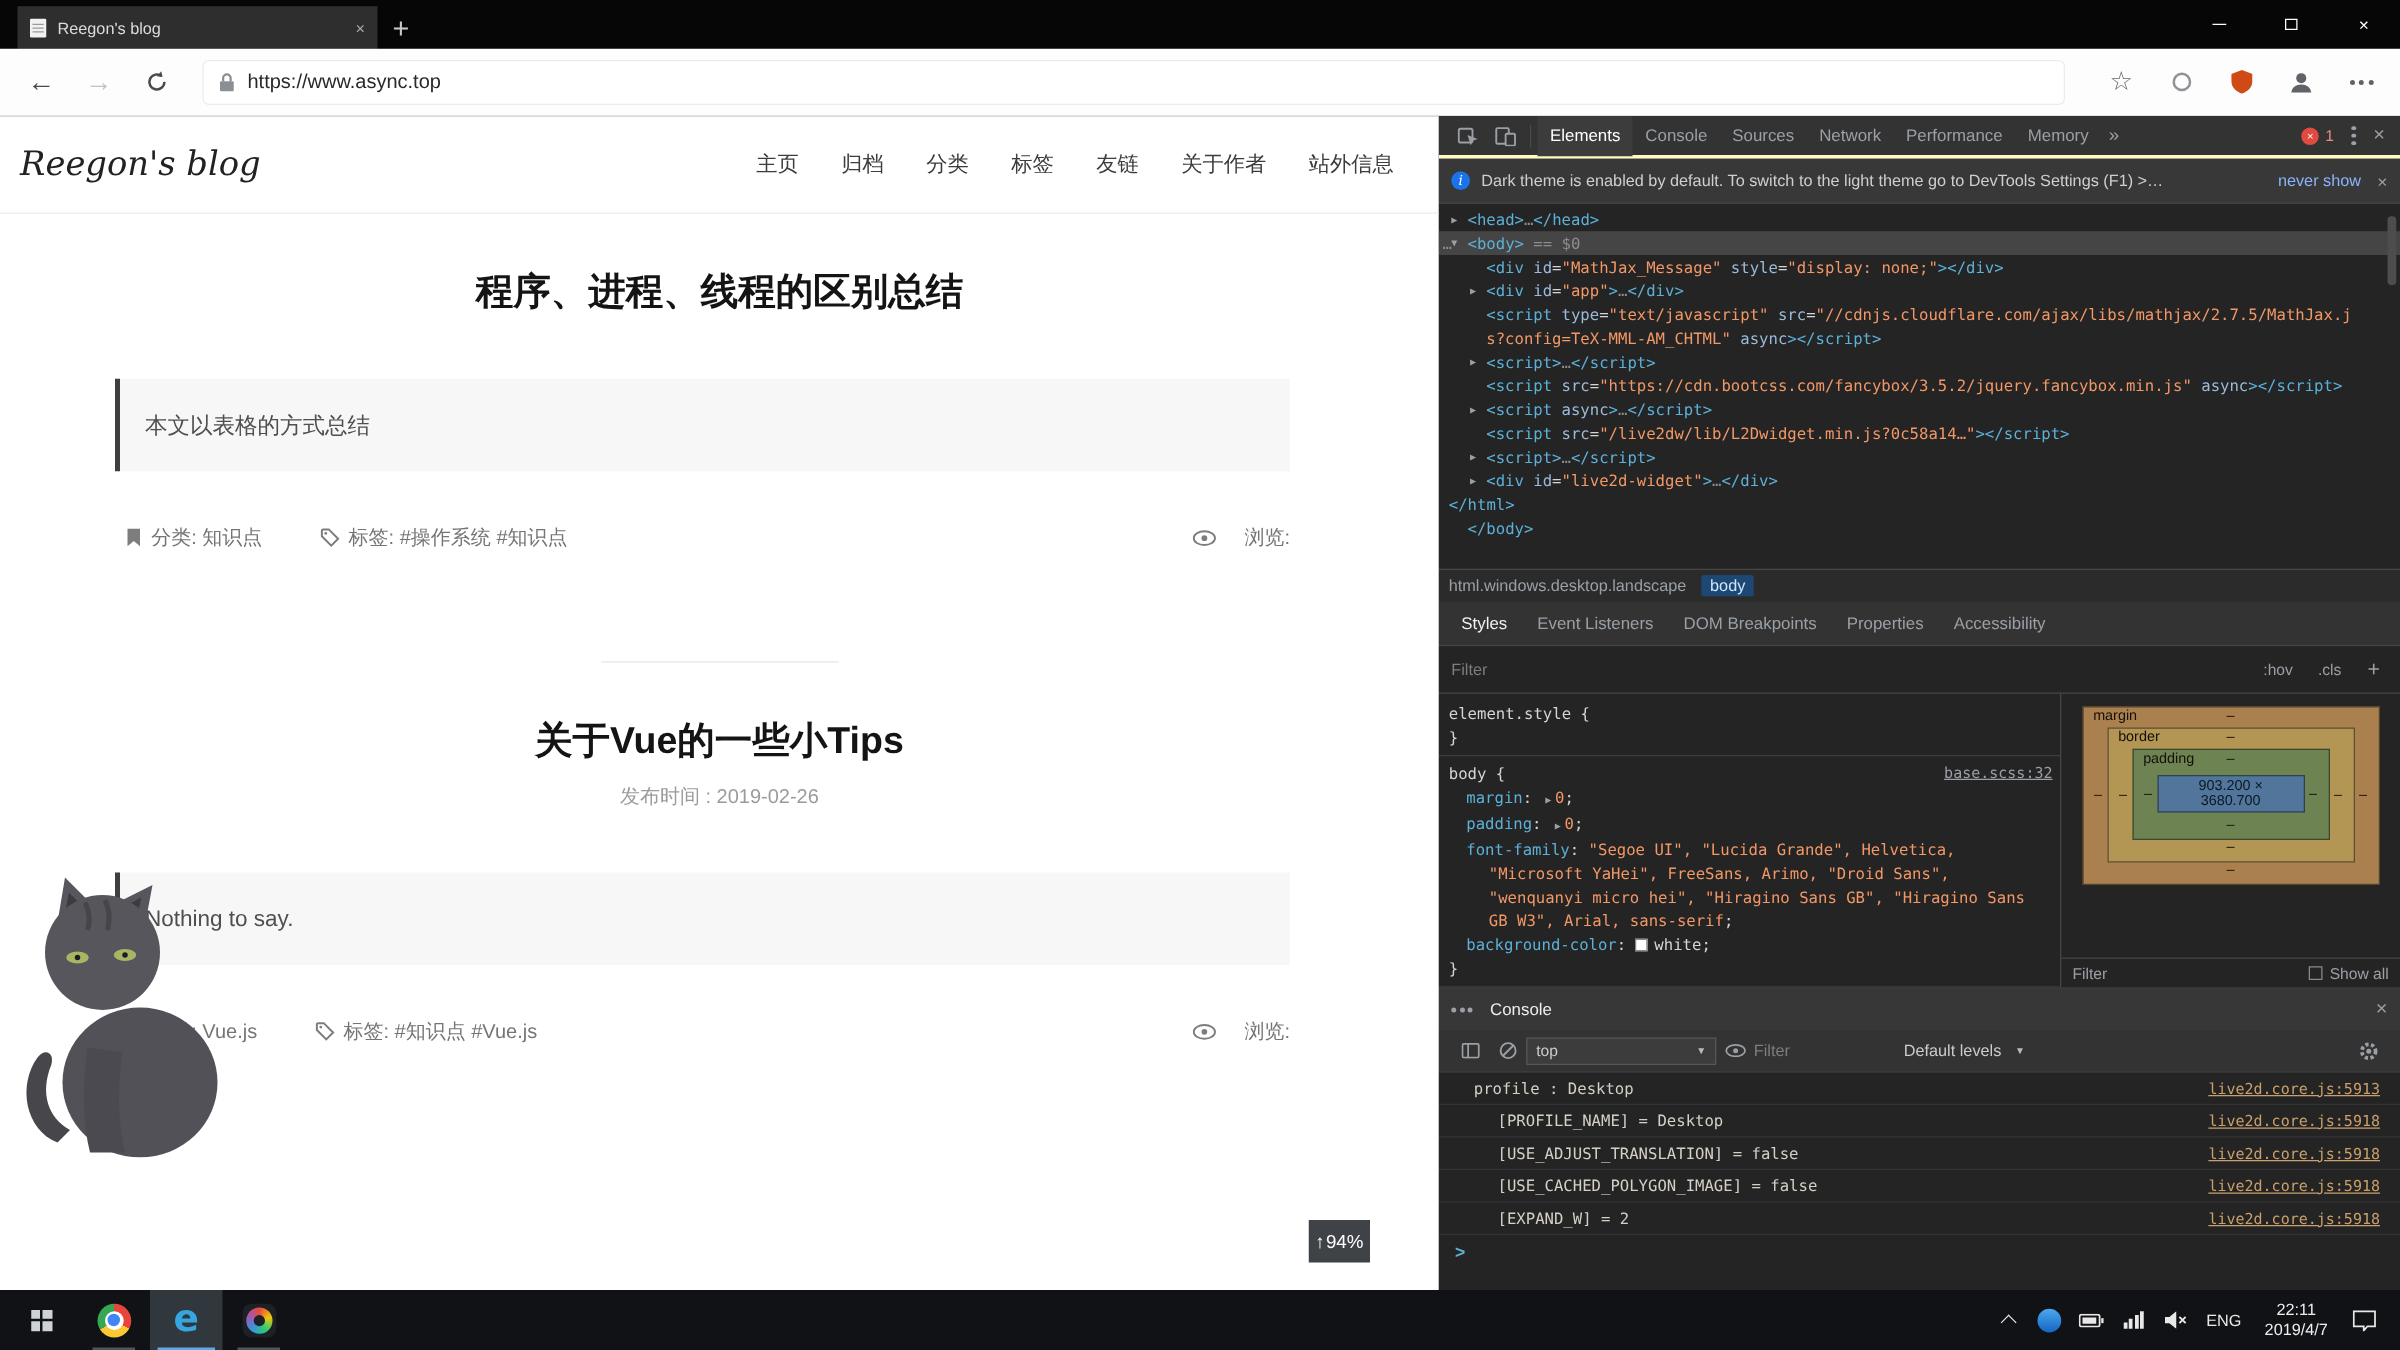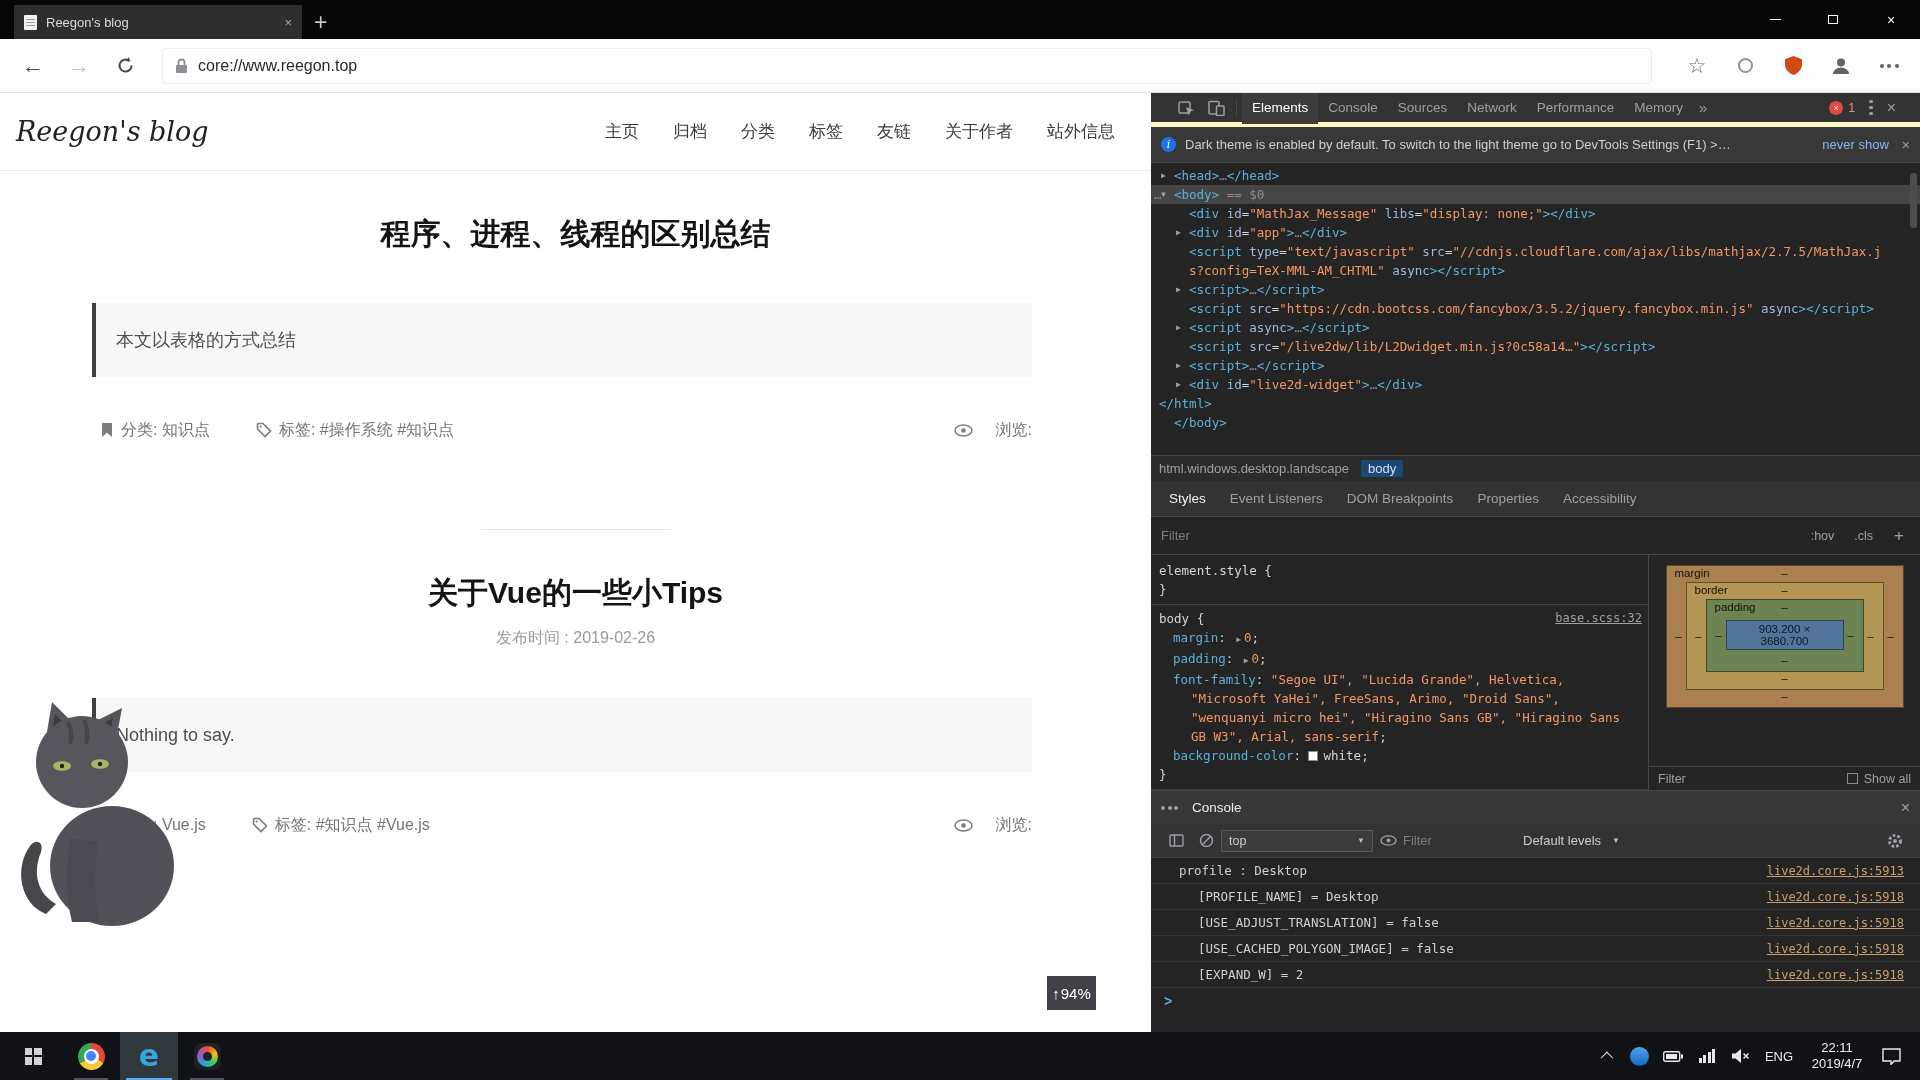--- a/index.html
+++ b/index.html
@@ -47,21 +47,21 @@
   .post-quote { margin:50px 119px 0 92px; background:#f7f7f7; border-left:4px solid #3f3f3f; padding:25px 20px; text-align:left; font-size:18px; line-height:24px; color:#4f4f4f; }
   .post-meta { margin:42px 119px 0 100px; height:22px; display:flex; align-items:center; font-size:16px; color:#757575; }
   .meta-group { display:flex; align-items:center; gap:7px; margin-right:46px; }
   .meta-right { margin-left:auto; display:flex; align-items:center; gap:23px; margin-right:0; }
   .post-divider { width:190px; height:1px; background:#e6e6e6; margin:88px auto 0; }
   .scroll-badge { position:absolute; right:55px; top:883px; width:49px; height:34px; background:#3f4347; color:#fff; font-size:15px; display:flex; align-items:center; justify-content:center; gap:1px; }
   .cat { position:absolute; left:8px; top:605px; width:176px; height:228px; }
 
   
   .devtools { flex:1; background:#242424; color:#d5d5d5; font-size:13px; display:flex; flex-direction:column; overflow:hidden; }
-  .dt-toolbar { height:34px; background:#333; border-bottom:5px solid #fef9c3; display:flex; align-items:center; padding:0 20px; flex:none; }
+  .dt-toolbar { height:34px; background:#333; border-bottom:3px solid #fef9c3; display:flex; align-items:center; padding:0 8px; flex:none; }
   .dt-icon { width:30px; height:28px; display:flex; align-items:center; justify-content:center; color:#9aa0a6; flex:none; }
   .dt-sep { width:1px; height:18px; background:#4a4a4a; margin:0 5px; flex:none; }
   .dt-tab { padding:0 10px; line-height:33px; color:#9aa0a6; font-size:13.5px; white-space:nowrap; }
   .dt-tab.active { color:#fff; background:#3c3c3c; }
   .more-tabs { color:#9aa0a6; font-size:15px; padding:0 6px; }
   .dt-right { margin-left:auto; display:flex; align-items:center; gap:14px; padding-right:4px; }
   .err-group { display:flex; align-items:center; gap:5px; }
   .err-circle { width:14px; height:14px; border-radius:50%; background:#e04a3f; color:#fff; font-size:9px; display:flex; align-items:center; justify-content:center; }
   .err-count { color:#e88; font-size:12.5px; }
   .dots-v { display:flex; flex-direction:column; gap:2.5px; }
@@ -207,21 +207,21 @@
       <svg width="19" height="19" viewBox="0 0 19 19">
           <path d="M15.5 9.5 a6 6 0 1 1 -2.2 -4.6" fill="none" stroke="#4a4a4a" stroke-width="2"></path>
           <path d="M13 1 L14 5.5 L9.5 5" fill="#4a4a4a"></path>
         </svg>
     </div>
     <div class="urlbox">
       <svg width="13" height="16" viewBox="0 0 13 16">
           <rect x="1" y="7" width="11" height="8" rx="1" fill="#8a8f94"></rect>
           <path d="M3.5 7 V4.5 a3 3 0 0 1 6 0 V7" fill="none" stroke="#8a8f94" stroke-width="1.8"></path>
         </svg>
-      <span class="url-text">core://www.reegon.top</span>
+      <span class="url-text">https://www.async.top</span>
     </div>
     <div class="bar-icon">
         <span class="star">☆</span>
       </div>
     <div class="bar-icon">
         <span class="ring-icon"></span>
       </div>
     <div class="bar-icon">
       <svg width="17" height="19" viewBox="0 0 17 19">
           <path d="M8.5 0 L17 3.2 V8.5 C17 13.6 13.4 16.9 8.5 19 C3.6 16.9 0 13.6 0 8.5 V3.2 Z" fill="#d04a15"></path>
@@ -380,21 +380,21 @@
       <div class="dt-infobar">
         <span class="info-icon">i</span>
         <span class="infobar-msg">Dark theme is enabled by default. To switch to the light theme go to DevTools Settings (F1) &gt;…</span>
         <span class="infobar-action">never show</span>
         <span class="infobar-close">×</span>
       </div>
 
       <div class="dt-tree">
           <div class="tree-row" style="padding-left: 23px;"><span class="tree-arrow" style="left: 10px;">▶</span><span class="t-tag">&lt;head&gt;</span><span class="t-dim">…</span><span class="t-tag">&lt;/head&gt;</span></div>
           <div class="tree-row selected" style="padding-left: 23px;"><span class="tree-gutter">…</span><span class="tree-arrow" style="left: 10px;">▼</span><span class="t-tag">&lt;body&gt;</span><span class="t-dim"> == $0</span></div>
-          <div class="tree-row" style="padding-left: 38px;"><span class="t-tag">&lt;div</span><span class="t-attr"> id</span><span class="t-plain">=</span><span class="t-val">"MathJax_Message"</span><span class="t-attr"> libs</span><span class="t-plain">=</span><span class="t-val">"display: none;"</span><span class="t-tag">&gt;</span><span class="t-tag">&lt;/div&gt;</span></div>
+          <div class="tree-row" style="padding-left: 38px;"><span class="t-tag">&lt;div</span><span class="t-attr"> id</span><span class="t-plain">=</span><span class="t-val">"MathJax_Message"</span><span class="t-attr"> style</span><span class="t-plain">=</span><span class="t-val">"display: none;"</span><span class="t-tag">&gt;</span><span class="t-tag">&lt;/div&gt;</span></div>
           <div class="tree-row" style="padding-left: 38px;"><span class="tree-arrow" style="left: 25px;">▶</span><span class="t-tag">&lt;div</span><span class="t-attr"> id</span><span class="t-plain">=</span><span class="t-val">"app"</span><span class="t-tag">&gt;</span><span class="t-dim">…</span><span class="t-tag">&lt;/div&gt;</span></div>
           <div class="tree-row" style="padding-left: 38px;"><span class="t-tag">&lt;script</span><span class="t-attr"> type</span><span class="t-plain">=</span><span class="t-val">"text/javascript"</span><span class="t-attr"> src</span><span class="t-plain">=</span><span class="t-val">"//cdnjs.cloudflare.com/ajax/libs/mathjax/2.7.5/MathJax.js?config=TeX-MML-AM_CHTML"</span><span class="t-attr"> async</span><span class="t-tag">&gt;</span><span class="t-tag">&lt;/script&gt;</span></div>
           <div class="tree-row" style="padding-left: 38px;"><span class="tree-arrow" style="left: 25px;">▶</span><span class="t-tag">&lt;script&gt;</span><span class="t-dim">…</span><span class="t-tag">&lt;/script&gt;</span></div>
           <div class="tree-row" style="padding-left: 38px;"><span class="t-tag">&lt;script</span><span class="t-attr"> src</span><span class="t-plain">=</span><span class="t-val">"https://cdn.bootcss.com/fancybox/3.5.2/jquery.fancybox.min.js"</span><span class="t-attr"> async</span><span class="t-tag">&gt;</span><span class="t-tag">&lt;/script&gt;</span></div>
           <div class="tree-row" style="padding-left: 38px;"><span class="tree-arrow" style="left: 25px;">▶</span><span class="t-tag">&lt;script</span><span class="t-attr"> async</span><span class="t-tag">&gt;</span><span class="t-dim">…</span><span class="t-tag">&lt;/script&gt;</span></div>
           <div class="tree-row" style="padding-left: 38px;"><span class="t-tag">&lt;script</span><span class="t-attr"> src</span><span class="t-plain">=</span><span class="t-val">"/live2dw/lib/L2Dwidget.min.js?0c58a14…"</span><span class="t-tag">&gt;</span><span class="t-tag">&lt;/script&gt;</span></div>
           <div class="tree-row" style="padding-left: 38px;"><span class="tree-arrow" style="left: 25px;">▶</span><span class="t-tag">&lt;script&gt;</span><span class="t-dim">…</span><span class="t-tag">&lt;/script&gt;</span></div>
           <div class="tree-row" style="padding-left: 38px;"><span class="tree-arrow" style="left: 25px;">▶</span><span class="t-tag">&lt;div</span><span class="t-attr"> id</span><span class="t-plain">=</span><span class="t-val">"live2d-widget"</span><span class="t-tag">&gt;</span><span class="t-dim">…</span><span class="t-tag">&lt;/div&gt;</span></div>
           <div class="tree-row" style="padding-left: 8px;"><span class="t-tag">&lt;/html&gt;</span></div>
           <div class="tree-row" style="padding-left: 23px;"><span class="t-tag">&lt;/body&gt;</span></div>

